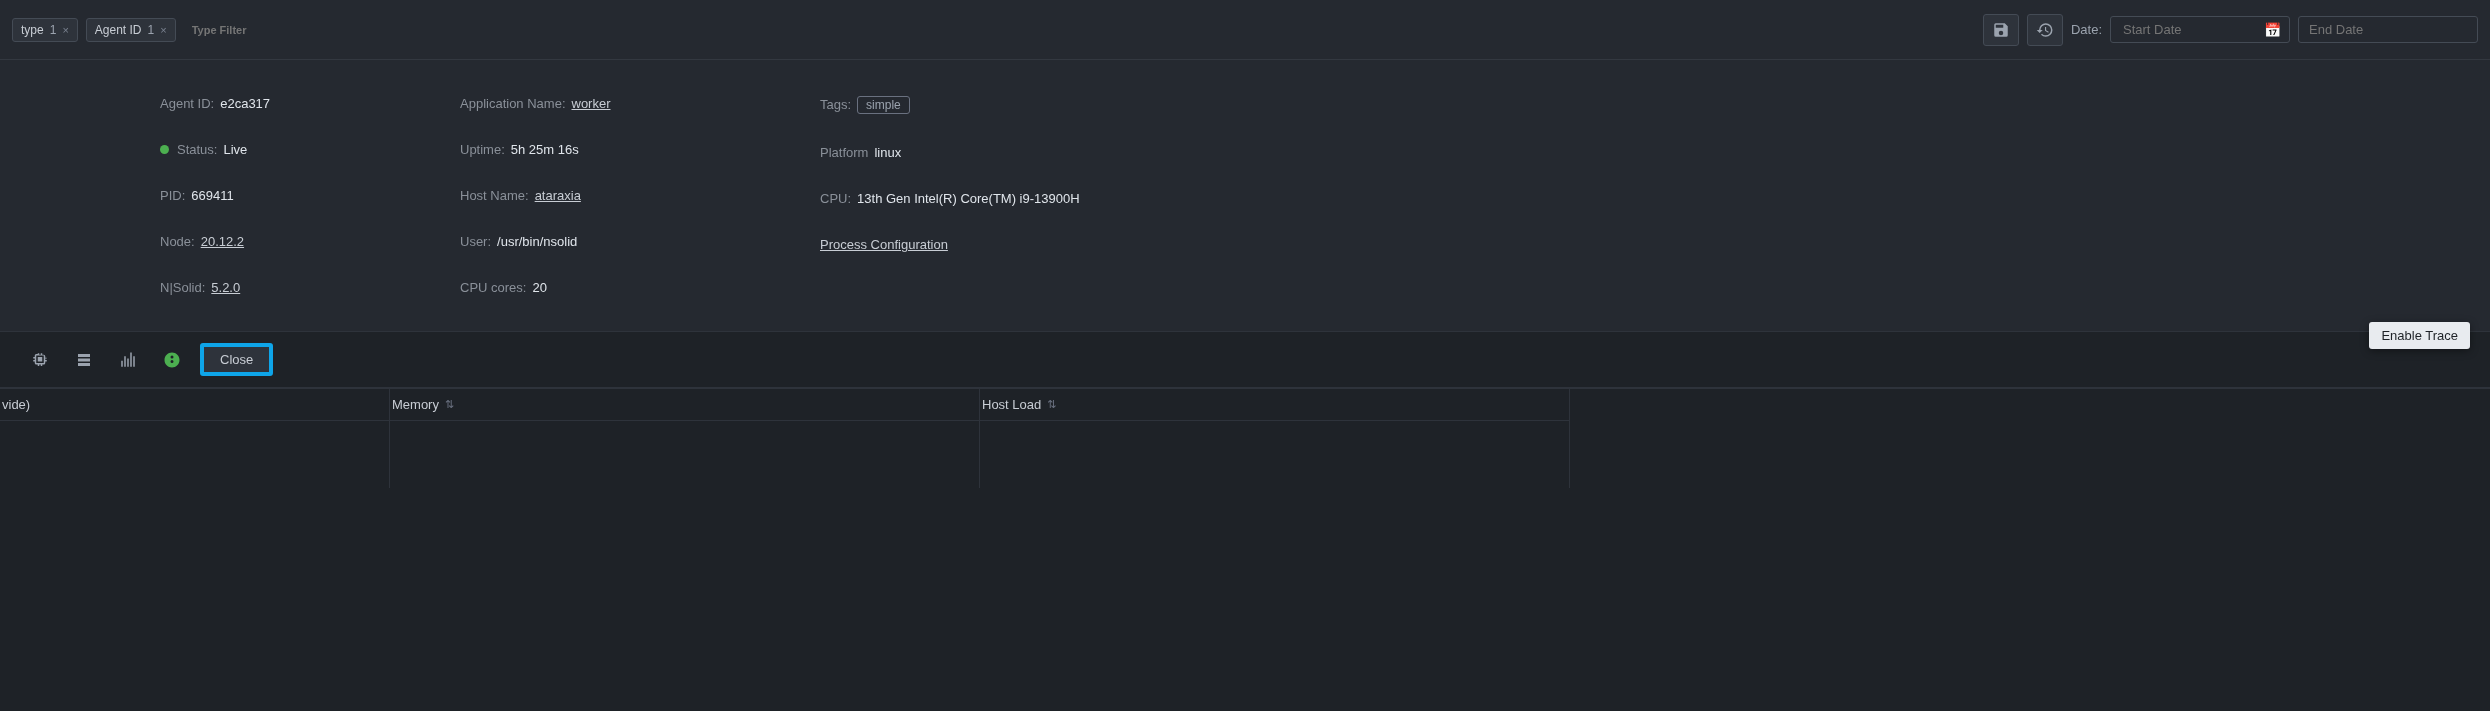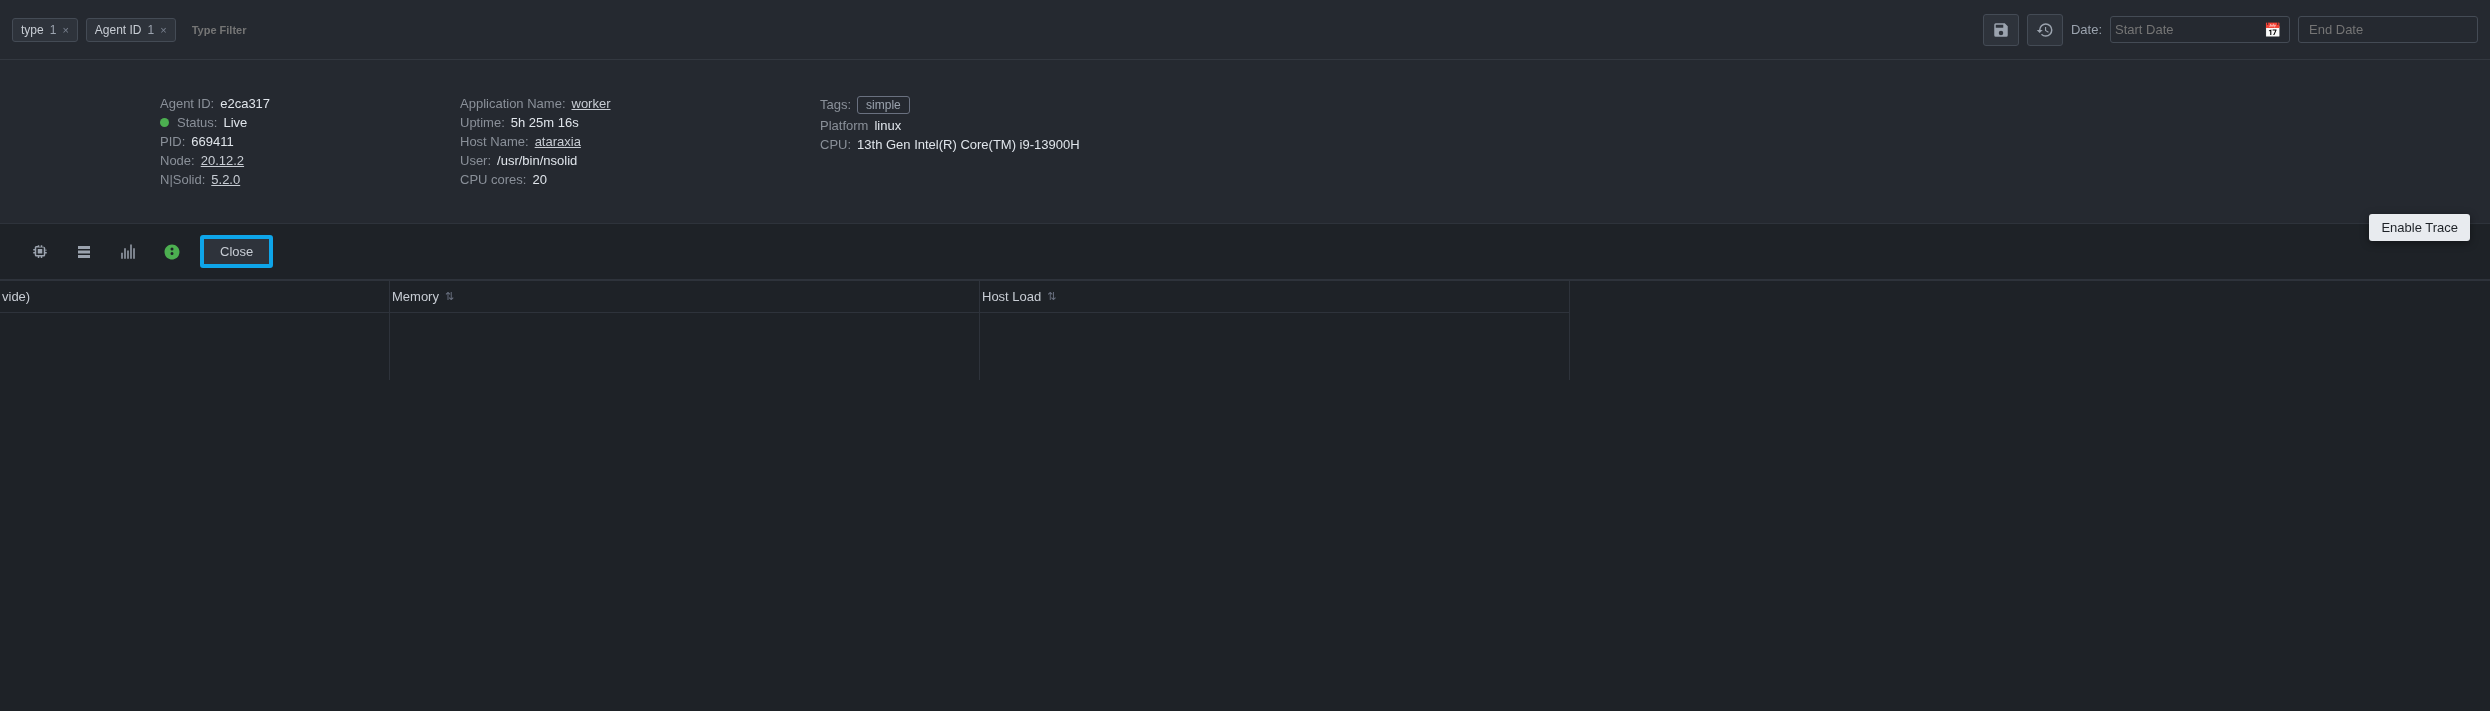--- a/index.html
+++ b/index.html
@@ -101,21 +101,21 @@
 
     
     .agent-panel {
       background: #252930;
       padding: 36px 60px 36px 160px;
       display: grid;
       grid-template-columns: 300px 360px 1fr;
       gap: 0;
       border-bottom: 1px solid #2e333b;
     }
-    .info-col { display: flex; flex-direction: column; gap: 4px; }
+    .info-col { display: flex; flex-direction: column; gap: 31px; }
     .info-row { display: flex; align-items: baseline; gap: 6px; }
     .info-label { color: #8a9099; font-size: 13px; }
     .info-value { color: #e0e5eb; font-size: 13px; font-weight: 400; }
     .info-value.underlined { text-decoration: underline; cursor: pointer; color: #c8cdd4; }
     .status-dot {
       width: 9px; height: 9px;
       border-radius: 50%;
       background: #4caf50;
       display: inline-block;
       margin-right: 2px;
@@ -237,21 +237,21 @@
     <div class="icon-btn">
       <svg class="svg-icon" viewBox="0 0 24 24">
           <path d="M13 3a9 9 0 00-9 9H1l3.89 3.89.07.14L9 12H6a7 7 0 117 7c-1.93 0-3.68-.79-4.94-2.06L6.62 18.4A8.96 8.96 0 0013 21a9 9 0 000-18zm-1 5v5l4.28 2.54.72-1.21-3.5-2.08V8H12z"></path>
         </svg>
     </div>
   </div>
   <div class="date-section">
     <span class="date-label">Date:</span>
     <div class="date-input-wrap">
       <span class="cal-icon">📅</span>
-      <input class="date-field" type="text" style="padding-left: 4px;" placeholder="Start Date">
+      <input class="date-field" type="text" style="padding-left: 12px;" placeholder="Start Date">
     </div>
     <div class="date-input-wrap">
       <input class="date-field" type="text" placeholder="End Date" style="">
     </div>
   </div>
 </div>
 
 <div class="agent-panel">
 
   <div class="info-col">
@@ -306,20 +306,23 @@
       <span class="info-label">Tags:</span>
       <span class="tag-badge">simple</span>
     </div>
     <div class="info-row">
       <span class="info-label">Platform</span>
       <span class="info-value">linux</span>
     </div>
     <div class="info-row">
       <span class="info-label">CPU:</span>
       <span class="info-value">13th Gen Intel(R) Core(TM) i9-13900H</span>
+    </div>
+    <div class="info-row">
+      <span class="process-config-link">Process Configuration</span>
     </div>
   </div>
 </div>
 
 <div class="toolbar-row">
 
   <div class="enable-trace-tooltip">Enable Trace</div>
 
   <div class="toolbar-icon-btn" title="CPU Profile">
     <svg class="svg-icon" viewBox="0 0 24 24">

